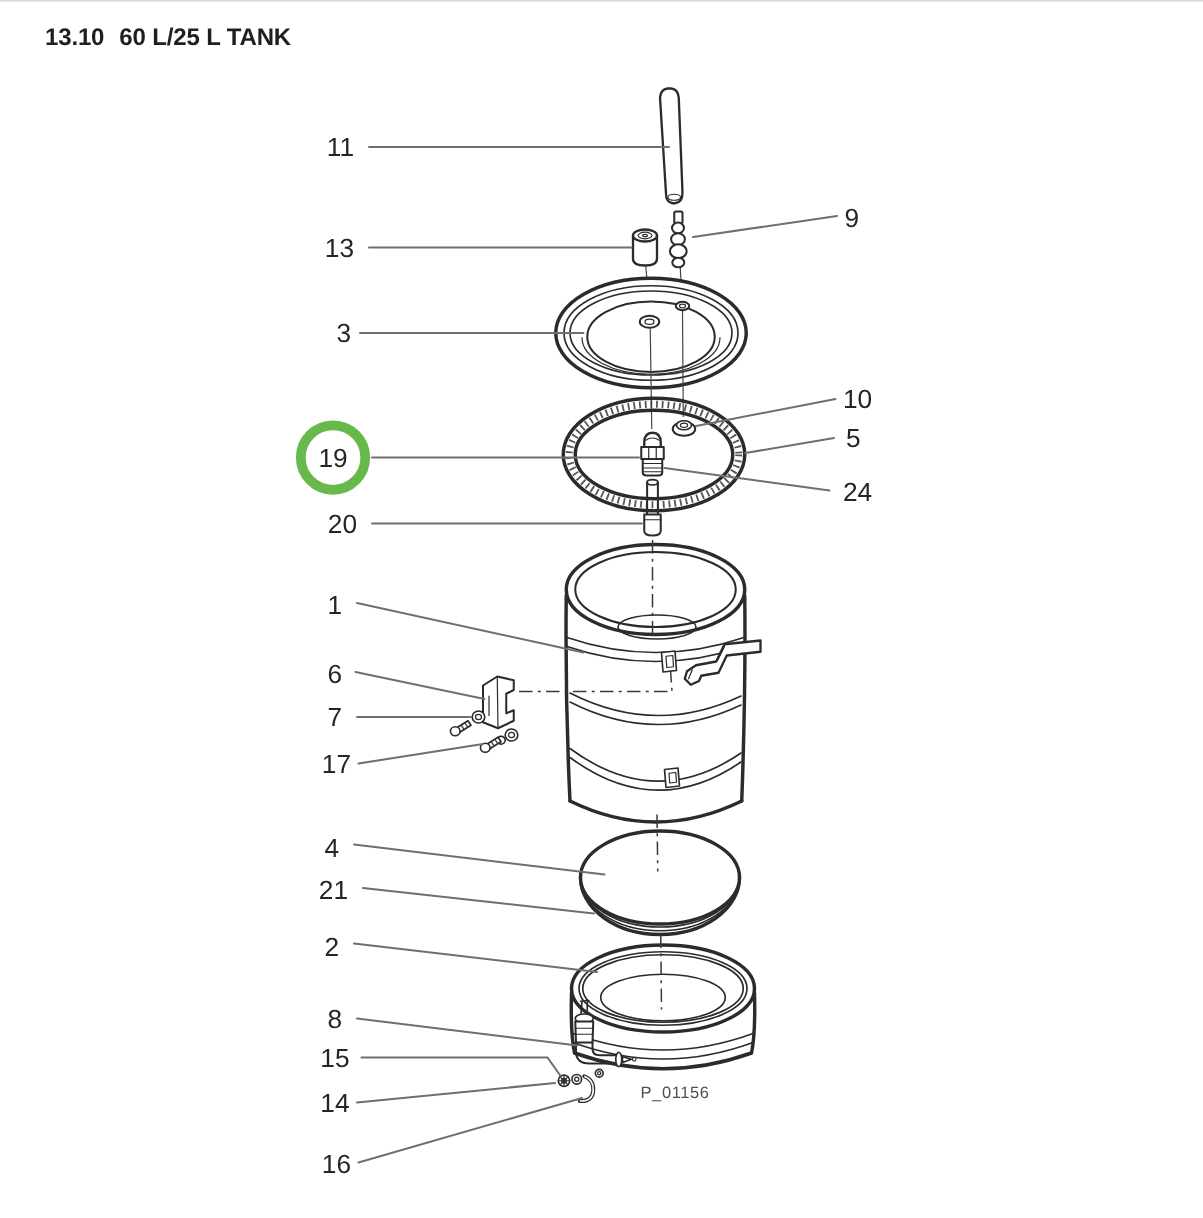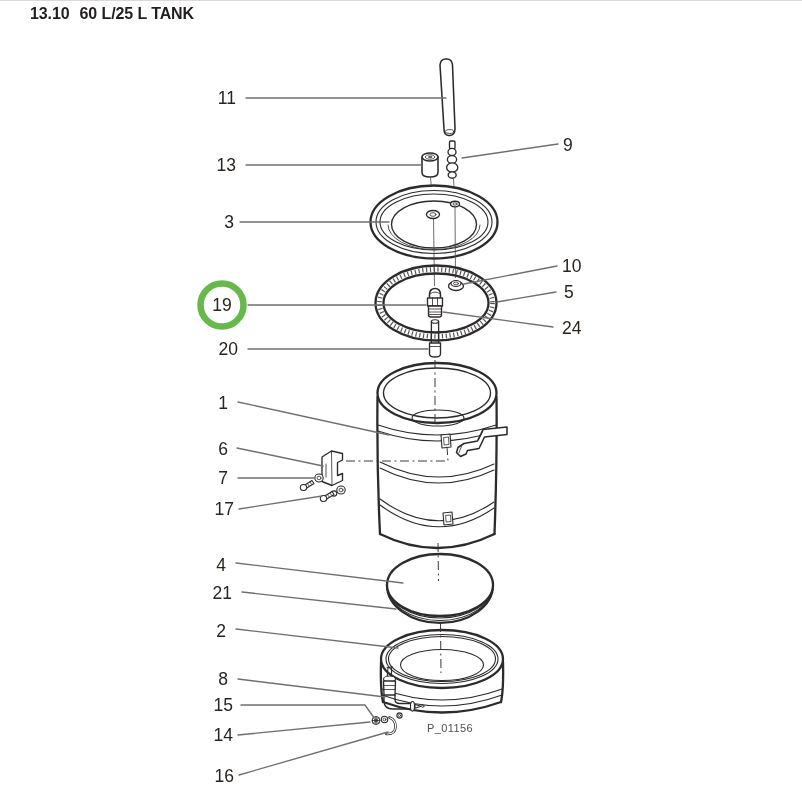--- a/index.html
+++ b/index.html
@@ -12,21 +12,21 @@
   html,body{margin:0;padding:0;background:#fff;}
   .page{
     position:relative;
     width:802px;height:812px;
     background:#ffffff;
     border-top:1px solid #d9d9d9;
     font-family:"Liberation Sans", sans-serif;
     overflow:hidden;
   }
   .title{
-    position:absolute;left:30px;top:4px;
+    position:absolute;left:30px;top:16px;
     font-size:16px;font-weight:700;color:#221e1f;
     letter-spacing:-0.1px;white-space:nowrap;
   }
   .title .sec{margin-right:10px;}
   svg{position:absolute;left:0;top:0;}
   .ln{stroke:var(--line);fill:none;stroke-linecap:round;stroke-linejoin:round;}
   .lnf{stroke:var(--line);fill:#ffffff;stroke-linecap:round;stroke-linejoin:round;}
   .w08{stroke-width:0.8px;}
   .w1{stroke-width:1.1px;}
   .w13{stroke-width:1.35px;}

